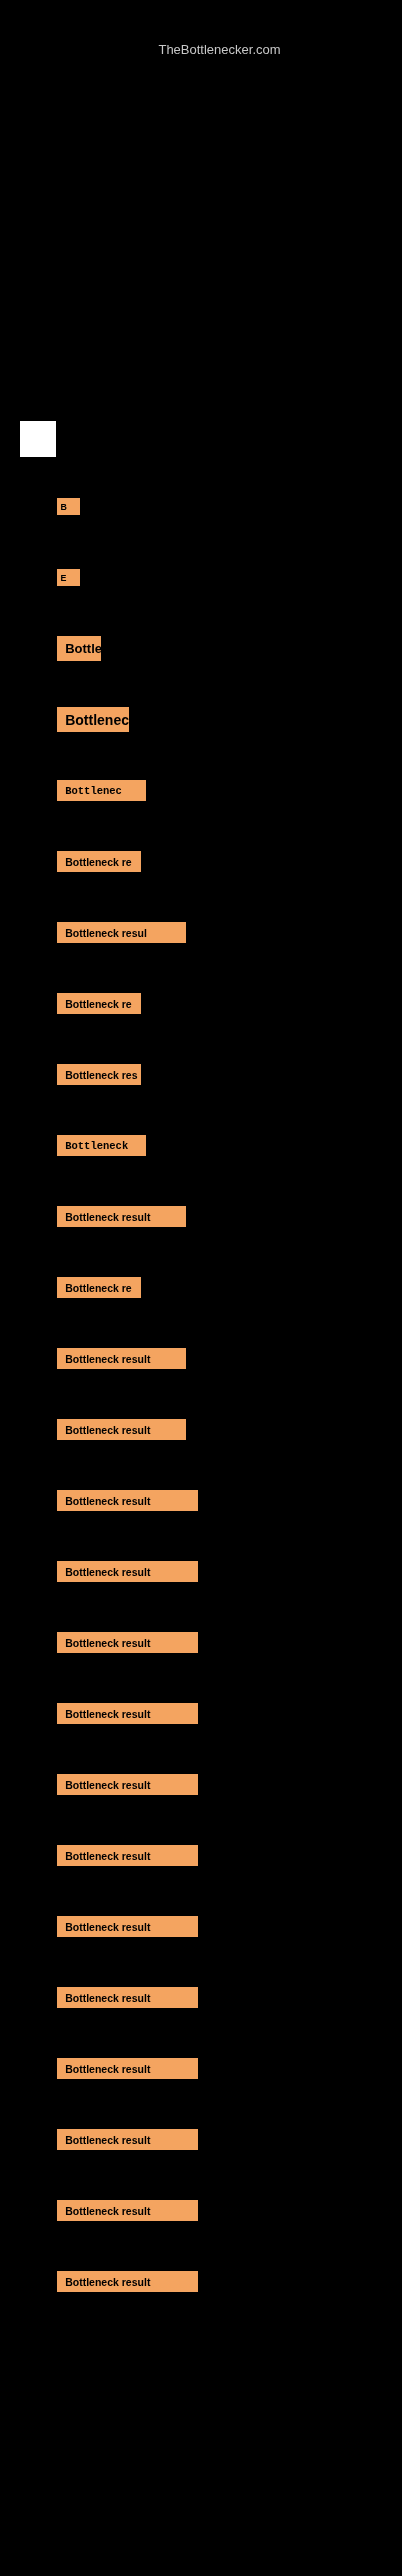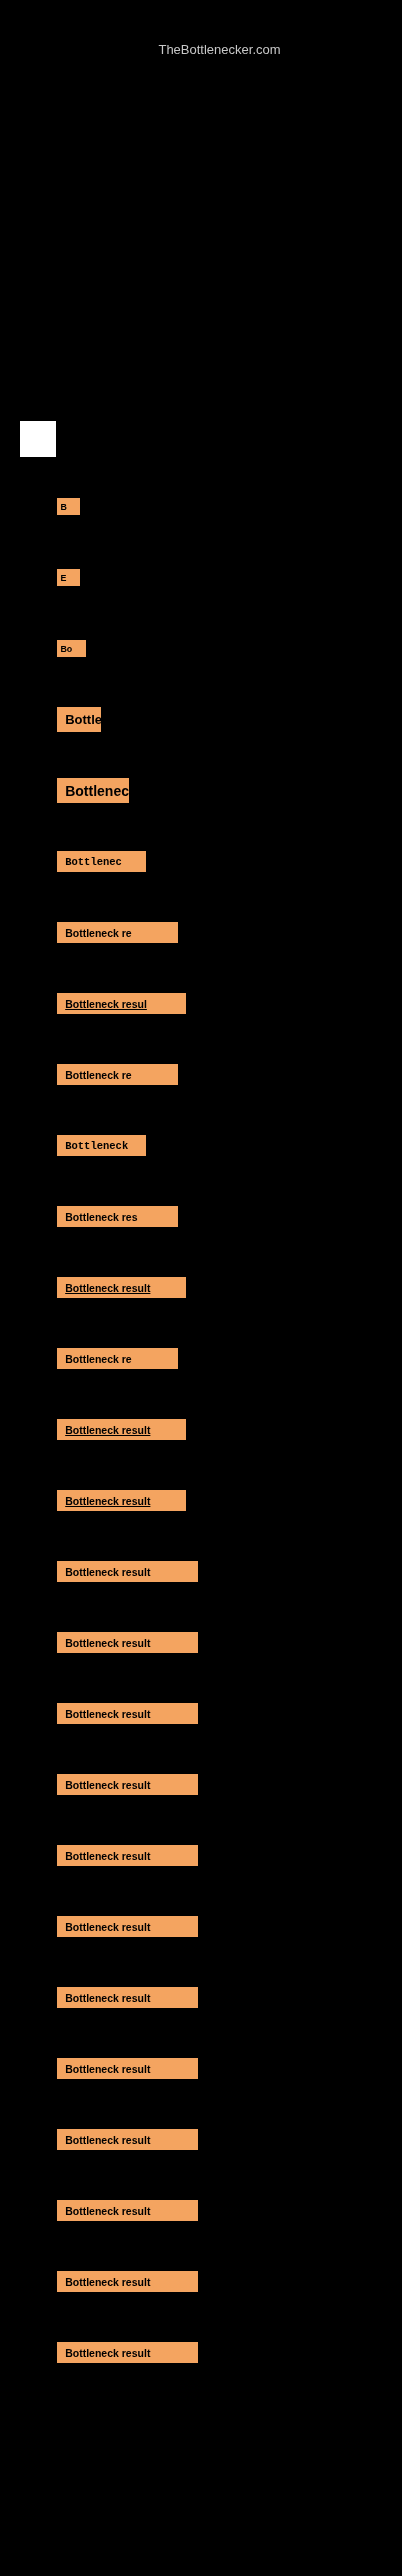--- a/index.html
+++ b/index.html
@@ -56,22 +56,22 @@
       white-space: nowrap;
       display: inline-block;
       margin-left: 3.2px;
     }
     
     .badge-xs { width: 22.5px; font-size: 8.9px; padding: 3.2px 3.2px; }
     .badge-sm { width: 29px; font-size: 8.9px; padding: 3.2px 3.2px; }
     .badge-md { width: 44px; font-size: 13px; }
     .badge-lg { width: 72px; font-size: 14px; }
     .badge-xl { width: 89px; font-size: 10.5px; font-family: Liberation Mono, monospace; }
-    .badge-xxl { width: 121px; font-size: 10.5px; }
-    .badge-full { width: 129px; font-size: 10.5px; text-decoration: underline; }
+    .badge-xxl { width: 84px; font-size: 10.5px; }
+    .badge-full { width: 129px; font-size: 10.5px; }
     .badge-wider { width: 141px; font-size: 10.5px; }
   </style>
 </head>
 <body>
 
 <div class="site-title">
   <span>TheBottlenecker.com</span>
 </div>
 
 <div class="top-chart-area"></div>
@@ -79,45 +79,42 @@
 <div class="cursor-line"></div>
 
 <div class="results-container" id="results-container">
 <div class="result-item">
       <span class="result-badge badge-xs">B</span>
     </div>
     <div class="result-item">
       <span class="result-badge badge-xs">E</span>
     </div>
     <div class="result-item">
-      <span class="result-badge badge-sm">Bo</span>
-    </div>
-    <div class="result-item">
       <span class="result-badge badge-md">Bottler</span>
     </div>
     <div class="result-item">
       <span class="result-badge badge-lg">Bottleneck d</span>
     </div>
     <div class="result-item">
       <span class="result-badge badge-xl">Bottlenec</span>
     </div>
     <div class="result-item">
       <span class="result-badge badge-xxl">Bottleneck re</span>
     </div>
     <div class="result-item">
       <span class="result-badge badge-full">Bottleneck resul</span>
     </div>
     <div class="result-item">
       <span class="result-badge badge-xxl">Bottleneck re</span>
     </div>
     <div class="result-item">
-      <span class="result-badge badge-xl">Bottleneck</span>
+      <span class="result-badge badge-xxl">Bottleneck res</span>
     </div>
     <div class="result-item">
-      <span class="result-badge badge-xxl">Bottleneck res</span>
+      <span class="result-badge badge-xl">Bottleneck</span>
     </div>
     <div class="result-item">
       <span class="result-badge badge-full">Bottleneck result</span>
     </div>
     <div class="result-item">
       <span class="result-badge badge-xxl">Bottleneck re</span>
     </div>
     <div class="result-item">
       <span class="result-badge badge-full">Bottleneck result</span>
     </div>

